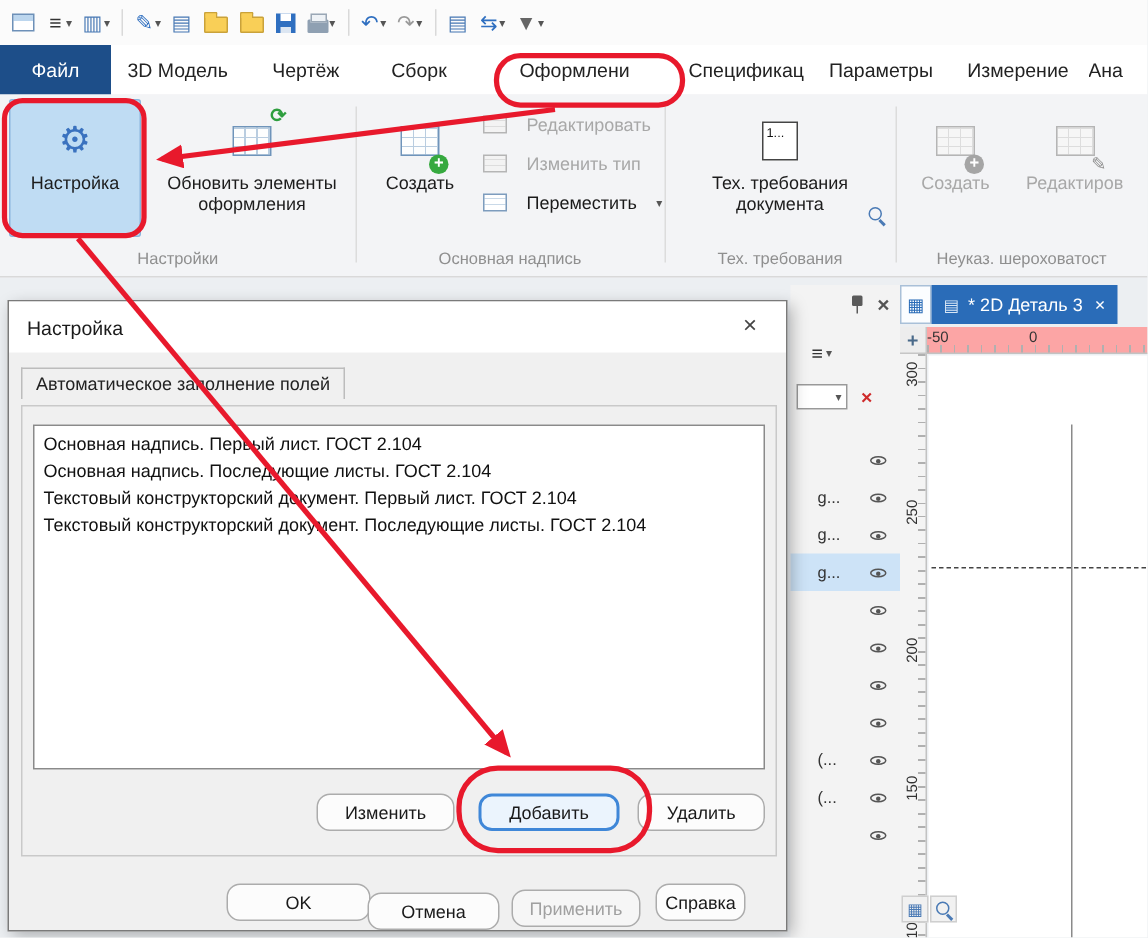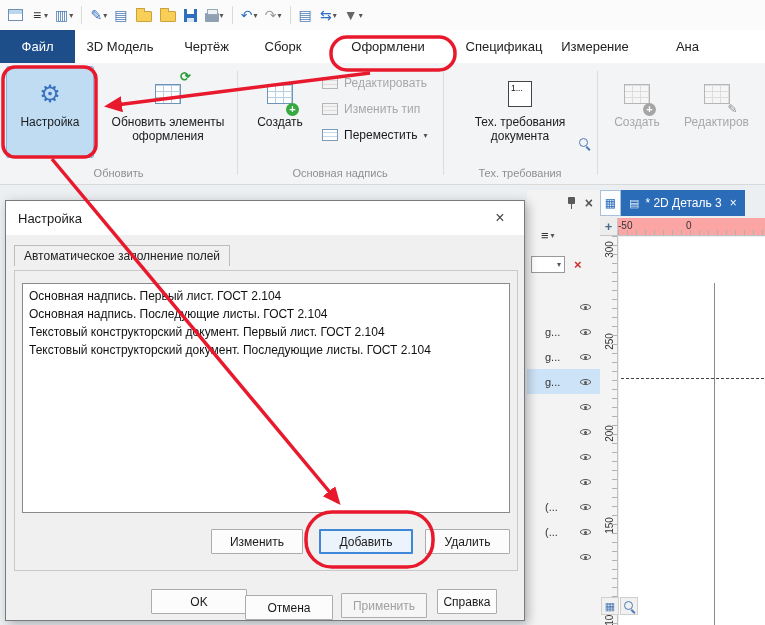--- a/index.html
+++ b/index.html
@@ -37,21 +37,21 @@
   .blabel{font-size:12px;line-height:1.2;color:#1c1c1c}
   .blabel.dis{color:#a8a8a8}
   .gear{font-size:24px;color:#3a72bf;line-height:1}
   .tico{width:26px;height:20px;border:1px solid #6f94ba;background:repeating-linear-gradient(0deg,transparent 0 5px,#b9cde0 5px 6px),repeating-linear-gradient(90deg,transparent 0 7px,#b9cde0 7px 8px),#fdfefe;box-sizing:border-box}
   .tico.dis{border-color:#b5b5b5;background:repeating-linear-gradient(0deg,transparent 0 5px,#ddd 5px 6px),repeating-linear-gradient(90deg,transparent 0 7px,#ddd 7px 8px),#f6f6f6}
   .refresh{position:absolute;top:-8px;right:-10px;color:#2e9e3e;font-size:13px;font-weight:bold}
   .badge{position:absolute;right:-6px;bottom:-5px;width:13px;height:13px;background:#36a93f;border-radius:50%;color:#fff;font-size:11px;font-weight:700;line-height:13px;text-align:center}
   .badge.dis{background:#a5a5a5}
   .pencil{position:absolute;right:-8px;bottom:-5px;font-size:12px;color:#8f8f8f}
   .onebox{display:block;width:24px;height:26px;border:1.5px solid #444;background:#fff;font-size:8.5px;padding:1px 0 0 2px;color:#111;text-align:left;box-sizing:border-box}
-  .smbtn{position:absolute;left:318px;width:122px;height:24px;display:flex;align-items:center;gap:6px;padding:0 4px;font-size:12px;box-sizing:border-box}
+  .smbtn{position:absolute;left:318px;width:122px;height:24px;display:flex;align-items:center;gap:13px;padding:0 4px;font-size:12px;box-sizing:border-box}
   .smbtn.dis{color:#a8a8a8}
   .mico{width:16px;height:12px;border:1px solid #7d9cbd;background:repeating-linear-gradient(0deg,#fff 0 3px,#c9d9e8 3px 4px);box-sizing:border-box;flex:none}
   .mico.dis{border-color:#b5b5b5;background:repeating-linear-gradient(0deg,#f3f3f3 0 3px,#ddd 3px 4px)}
   .ddc{font-size:8px;color:#555}
   .glabel{position:absolute;bottom:5px;text-align:center;font-size:11px;color:#8f8f8f}
   .glabel.clip{overflow:hidden;white-space:nowrap}
   .gsep{position:absolute;top:8px;height:104px;width:1px;background:#dcdcdc}
   .mag{display:inline-block;width:13px;height:13px;position:relative}
   .mag::before{content:"";position:absolute;left:1px;top:1px;width:7px;height:7px;border:1.5px solid #4a7ab5;border-radius:50%}
   .mag::after{content:"";position:absolute;left:9px;top:9px;width:5px;height:1.5px;background:#4a7ab5;transform:rotate(45deg);transform-origin:0 0}
@@ -59,21 +59,21 @@
   
   .dialog{position:absolute;left:5px;top:200px;width:520px;height:421px;background:#f0f0f0;border:1px solid #7a7a7a;box-shadow:3px 3px 10px rgba(0,0,0,.28);z-index:20;box-sizing:border-box}
   .dlg-title{height:34px;background:#fff;display:flex;align-items:center;justify-content:space-between;padding:0 6px 0 12px;font-size:13px}
   .dlg-close{width:36px;text-align:center;font-size:16px;color:#444}
   .dtabs{position:absolute;left:8px;top:44px;display:flex;align-items:flex-end;z-index:2}
   .dtab{padding:3px 9px;font-size:12px;background:#f0f0f0;border:1px solid #bcbcbc;border-bottom:none;color:#222}
   .dtab.active{background:#fcfcfc;border-color:#b0b0b0;padding:5px 11px;margin-bottom:-1px}
   .dpage{position:absolute;left:8px;top:69px;width:504px;height:301px;border:1px solid #c9c9c9;box-sizing:border-box}
   .dlist{position:absolute;left:16px;top:82px;width:488px;height:230px;background:#fff;border:1px solid #8a8a8a;box-sizing:border-box;padding-top:3px;overflow:hidden;z-index:3}
   .li{padding:2px 6px;font-size:12px;white-space:nowrap;color:#111}
-  .btn{position:absolute;height:25px;background:#fcfcfc;border:1px solid #acacac;border-radius:1px;display:flex;align-items:center;justify-content:center;font-size:12px;color:#1a1a1a;box-sizing:border-box;z-index:3}
+  .btn{position:absolute;height:25px;background:#fcfcfc;border:1px solid #acacac;border-radius:9px;display:flex;align-items:center;justify-content:center;font-size:12px;color:#1a1a1a;box-sizing:border-box;z-index:3}
   .btn.primary{border:2px solid #3f87d8;background:#ebf4fd}
   .btn.disabled{color:#a0a0a0;background:#f6f6f6}
 
   
   .sidepanel{position:absolute;left:527px;top:190px;width:73px;height:435px;background:#f3f3f3}
   .sp-head{height:26px;display:flex;align-items:center;justify-content:flex-end;gap:9px;padding-right:7px}
   .sp-x{font-size:14px;color:#555;font-weight:bold}
   .pin{display:inline-block;width:9px;height:14px;position:relative}
   .pin::before{content:"";position:absolute;left:1px;top:1px;width:7px;height:7px;background:#5a5a5a;border-radius:1px}
   .pin::after{content:"";position:absolute;left:4px;top:8px;width:1px;height:5px;background:#5a5a5a}
@@ -196,39 +196,40 @@
       </span>
     </div>
 
   <div class="tabsrow">
     <div class="rtab active">Файл</div>
     <div class="rtab">3D Модель</div>
     <div class="rtab">Чертёж</div>
     <div class="rtab">Сборк</div>
     <div class="rtab">Оформлени</div>
     <div class="rtab">Спецификац</div>
+    <div class="rtab">Параметры</div>
     <div class="rtab">Измерение</div>
     <div class="rtab">Ана</div>
   </div>
 
   <div class="ribbon">
     <div class="bigbtn sel" style="left:6px;width:88px">
       <span class="iconwrap">
           <span class="gear">⚙</span>
         </span>
       <span class="blabel">Настройка</span>
     </div>
     <div class="bigbtn" style="left:100px;width:136px">
       <span class="iconwrap">
           <span class="tico"></span>
           <span class="refresh">⟳</span>
         </span>
       <span class="blabel">Обновить элементы оформления</span>
     </div>
-    <div class="glabel" style="left:0;width:237px">Обновить</div>
+    <div class="glabel" style="left:0;width:237px">Настройки</div>
     <div class="gsep" style="left:237px"></div>
 
     <div class="bigbtn" style="left:248px;width:64px">
       <span class="iconwrap">
           <span class="tico"></span>
           <span class="badge">+</span>
         </span>
       <span class="blabel">Создать</span>
     </div>
     <div class="smbtn dis" style="top:8px">
@@ -264,20 +265,21 @@
         </span>
       <span class="blabel dis">Создать</span>
     </div>
     <div class="bigbtn" style="left:668px;width:97px">
       <span class="iconwrap">
           <span class="tico dis"></span>
           <span class="pencil">✎</span>
         </span>
       <span class="blabel dis">Редактиров</span>
     </div>
+    <div class="glabel clip" style="left:597px;width:168px">Неуказ. шероховатост</div>
   </div>
 
   <div class="sidepanel">
     <div class="sp-head">
       <span class="pin"></span>
       <span class="sp-x">×</span>
     </div>
     <div class="sp-menu">
       <span>≡</span>
         <span class="ddc">▾</span>

